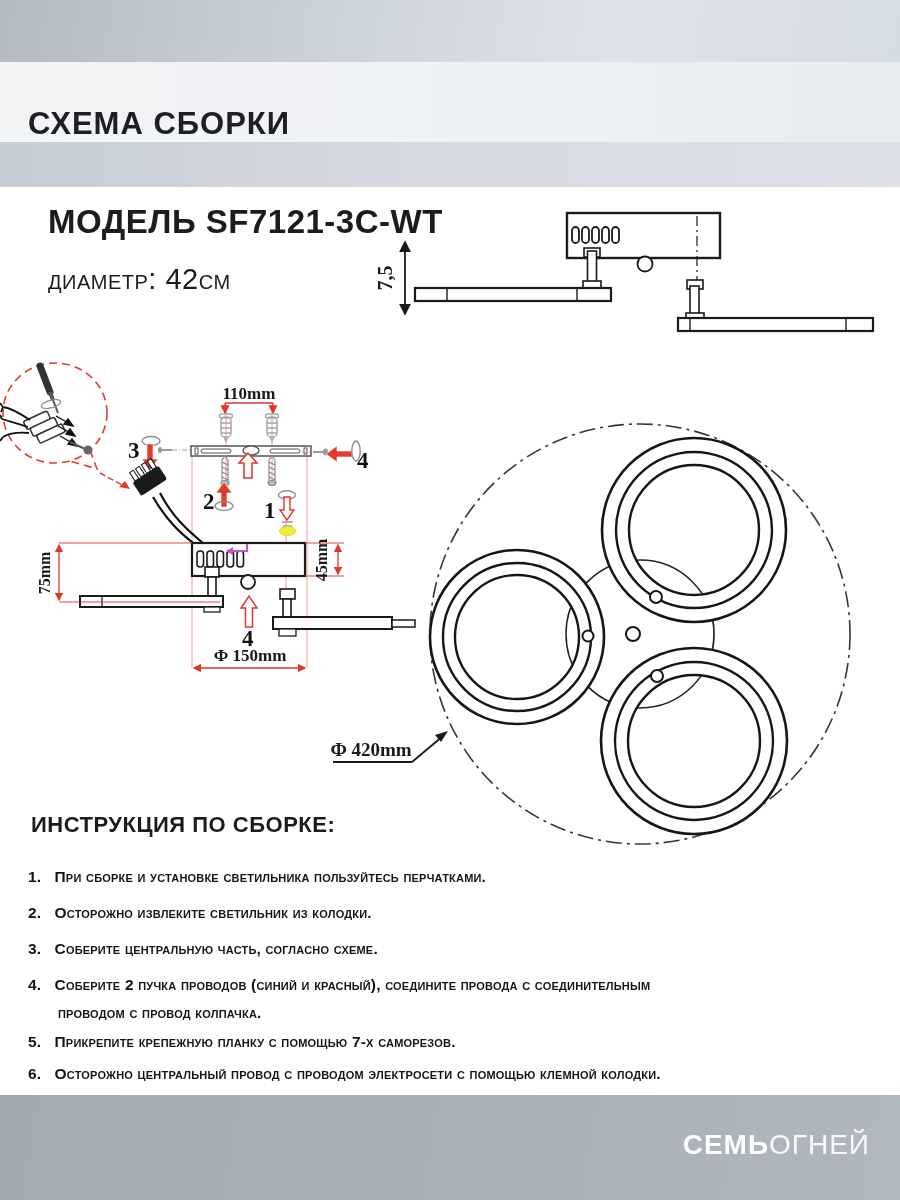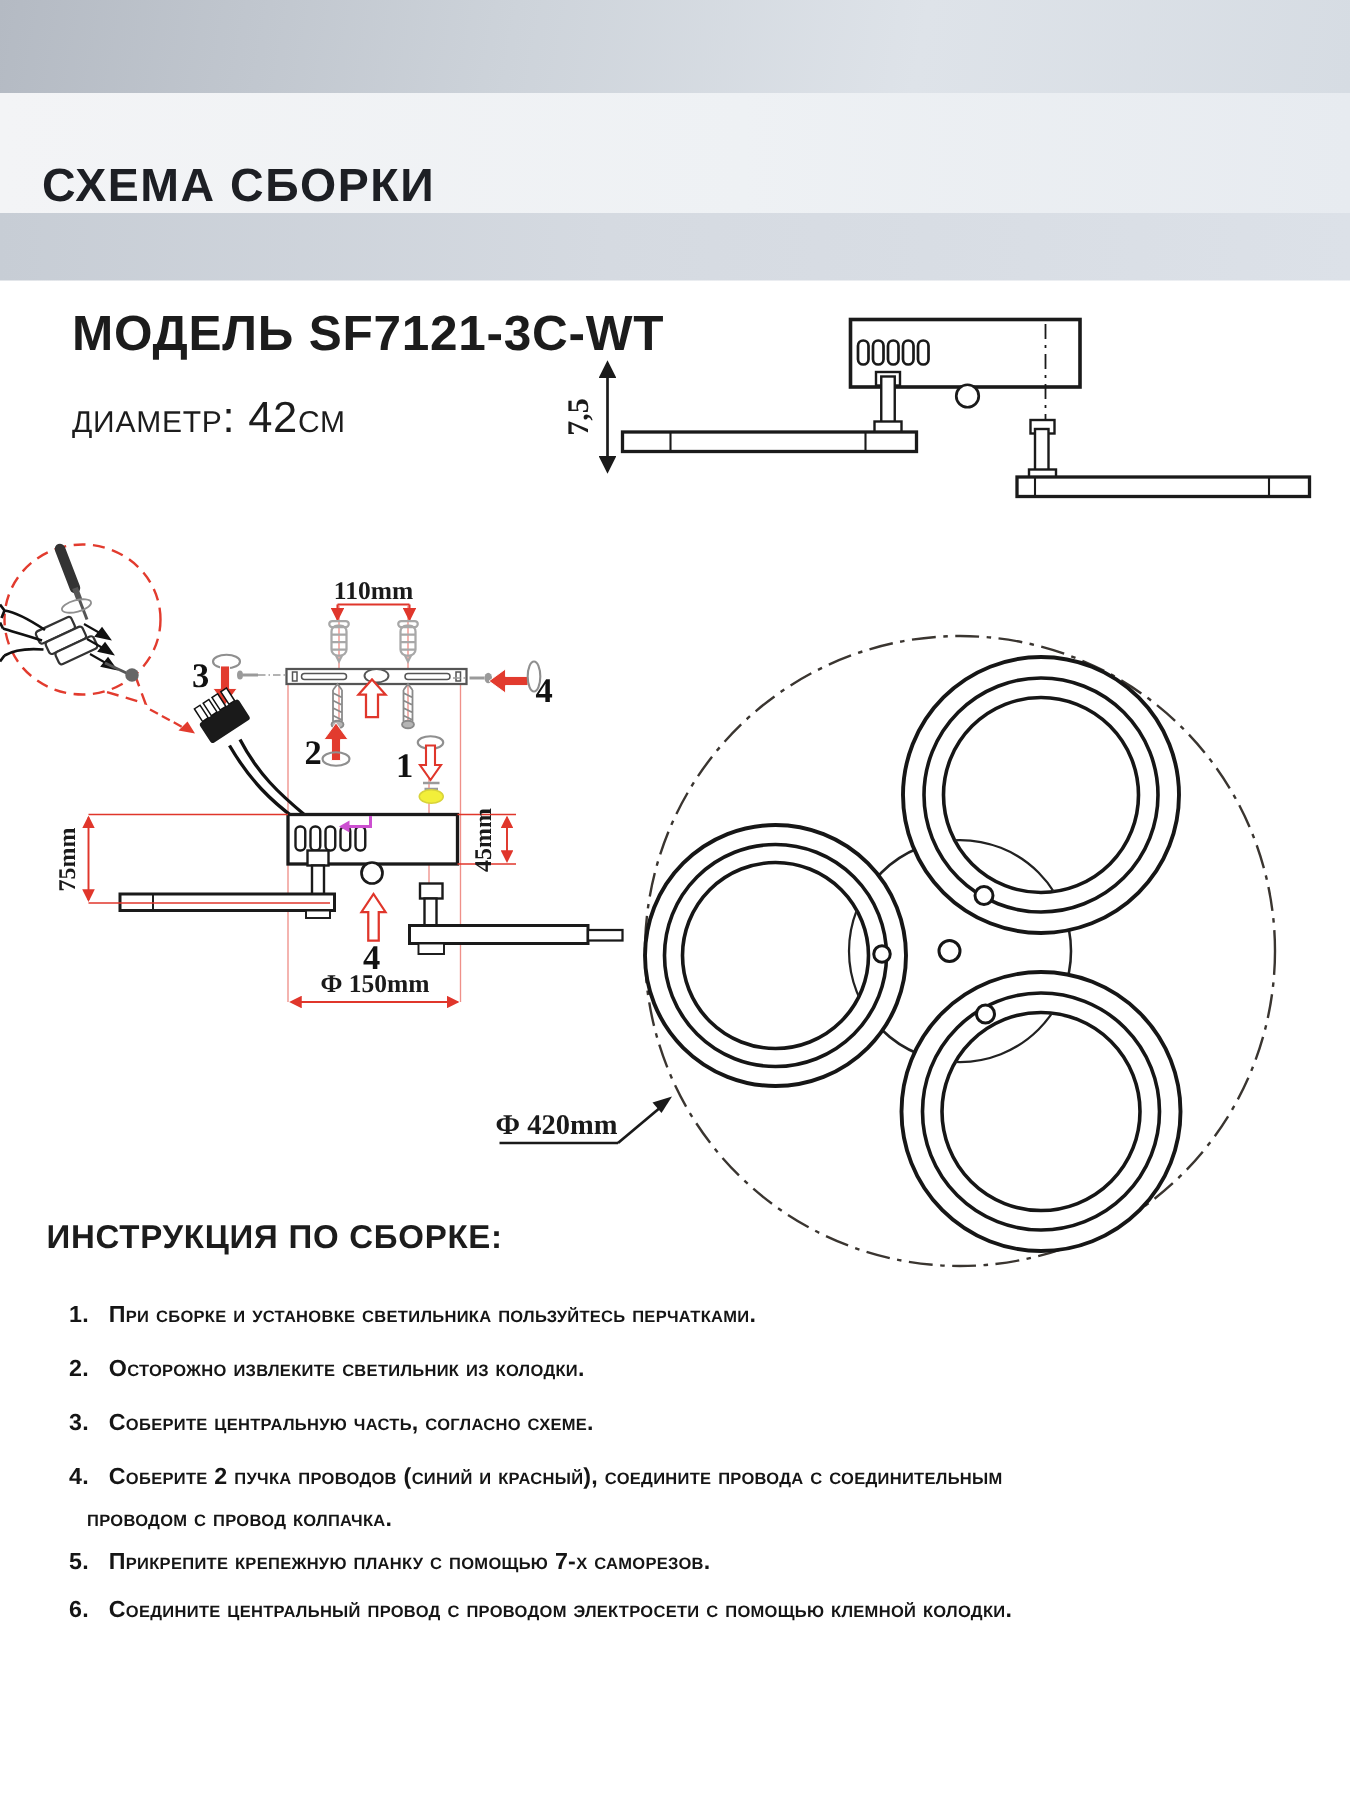--- a/index.html
+++ b/index.html
@@ -17,21 +17,21 @@
   
   .product{position:absolute;left:48px;top:203px;}
   .model-line{font-size:33px;font-weight:600;letter-spacing:.5px;white-space:nowrap;}
   .spec-line{font-size:29px;font-weight:500;font-variant:small-caps;letter-spacing:.5px;
         margin-top:22px;white-space:nowrap;}
   
   .diagram{position:absolute;left:0;top:190px;width:900px;height:672px;}
   
   .instructions-title{position:absolute;left:31px;top:812px;font-size:22px;font-weight:700;
         letter-spacing:.5px;}
-  .instr-row{position:absolute;left:46px;white-space:nowrap;font-size:15.5px;
+  .instr-row{position:absolute;left:28px;white-space:nowrap;font-size:15.5px;
         font-variant:small-caps;font-weight:600;letter-spacing:.2px;color:#151515;}
   .instr-row .num{display:inline-block;min-width:22px;font-variant:normal;}
   
   .footer{position:absolute;left:0;top:1095px;width:900px;height:105px;
         background:linear-gradient(100deg,#a3aab3 0%,#a9b0b9 55%,#b0b7bf 100%);}
   .brand{position:absolute;right:30px;top:34px;font-size:28px;letter-spacing:1px;color:#fbfcfd;
         white-space:nowrap;}
   .brand .b1{font-weight:700;}
   .brand .b2{font-weight:400;opacity:.96;}
 </style>
@@ -337,18 +337,23 @@
     </div>
     <div class="instr-row" style="top:1004px;left:58px">
       <span>проводом с провод колпачка.</span>
     </div>
     <div class="instr-row" style="top:1033px">
       <span class="num">5.</span>
       <span>Прикрепите крепежную планку с помощью 7-х саморезов.</span>
     </div>
     <div class="instr-row" style="top:1065px">
       <span class="num">6.</span>
-      <span>Соедините центральный провод с проводом электросети с помощью клемной колодки.</span>
+      <span>Осторожно центральный провод с проводом электросети с помощью клемной колодки.</span>
     </div>
   </section>
 
+  <footer class="footer">
+    <div class="brand">
+      <span class="b1">СЕМЬ</span><span class="b2">ОГНЕЙ</span>
+    </div>
+  </footer>
 
 </div>
 
 </body></html>

